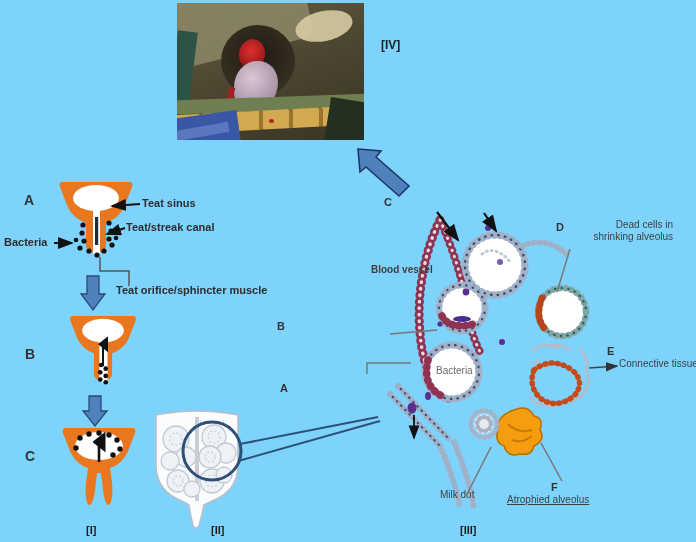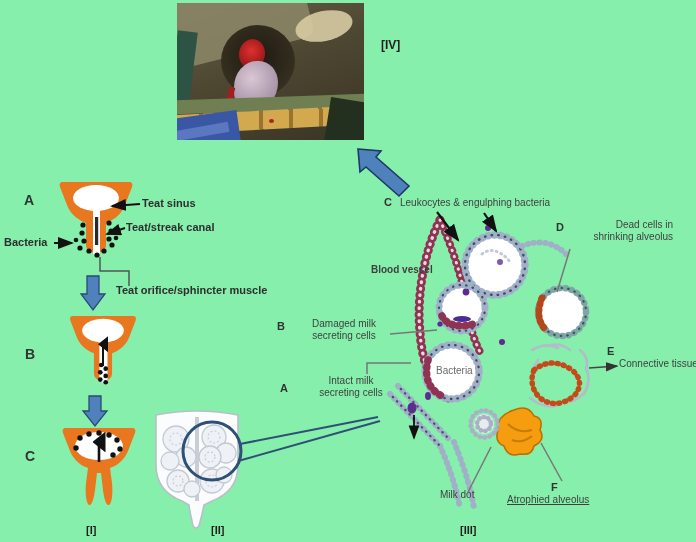--- a/index.html
+++ b/index.html
@@ -1,16 +1,16 @@
 <!DOCTYPE html>
 <html><head>
 <meta charset="utf-8">
 <style>
   html,body{margin:0;padding:0;background:#fff;}
-  #fig{position:relative;width:696px;height:542px;background:#86efac;overflow:hidden;
+  #fig{position:relative;width:696px;height:542px;background:#7dd3fc;overflow:hidden;
        font-family:"Liberation Sans",sans-serif;}
   .abs{position:absolute;}
   .lbl{position:absolute;font:600 11px "Liberation Sans",sans-serif;color:#2e2e2e;white-space:nowrap;}
   .stage{position:absolute;font:700 14px "Liberation Sans",sans-serif;color:#333;}
   .panel{position:absolute;font:700 11px "Liberation Sans",sans-serif;color:#1e1e1e;}
   .key{position:absolute;font:700 11px "Liberation Sans",sans-serif;color:#333;}
   .hlbl{position:absolute;font:400 10px/1.18 "Liberation Sans",sans-serif;color:#3f3f3f;white-space:nowrap;}
   .wrap{white-space:normal;text-align:center;}
   .wrapl{white-space:normal;text-align:right;}
   svg{display:block;}
@@ -235,32 +235,29 @@
       <ellipse cx="30" cy="206" rx="4.5" ry="5.5"></ellipse>
       <ellipse cx="46" cy="194" rx="3" ry="4"></ellipse>
       <circle cx="120" cy="140" r="3"></circle>
       <circle cx="58" cy="122" r="2.6"></circle>
     </g>
   </svg>
 
   <div class="hlbl" style="left:436px;top:365px;color:#6a6a6a;">Bacteria</div>
 
   <div class="key" style="left:384px;top:196px;">C</div>
-  <div class="hlbl" style="left:400px;top:197px;">Leukocytes &amp; engulphing bacteria</div>
 
   <div class="hlbl" style="left:371px;top:264px;font-weight:bold;">Blood vessel</div>
 
   <div class="key" style="left:556px;top:221px;">D</div>
   <div class="hlbl wrapl" style="left:575px;top:219px;width:98px;">Dead cells in shrinking alveolus</div>
 
   <div class="key" style="left:277px;top:320px;">B</div>
-  <div class="hlbl wrap" style="left:303px;top:318px;width:82px;">Damaged milk secreting cells</div>
 
   <div class="key" style="left:280px;top:382px;">A</div>
-  <div class="hlbl wrap" style="left:312px;top:375px;width:78px;">Intact milk secreting cells</div>
 
   <div class="key" style="left:607px;top:345px;">E</div>
   <div class="hlbl" style="left:619px;top:358px;">Connective tissue</div>
 
 
   <div class="hlbl" style="left:440px;top:489px;">Milk dot</div>
 
   <div class="key" style="left:551px;top:481px;">F</div>
   <div class="hlbl" style="left:507px;top:494px;text-decoration:underline;">Atrophied alveolus</div>
 

